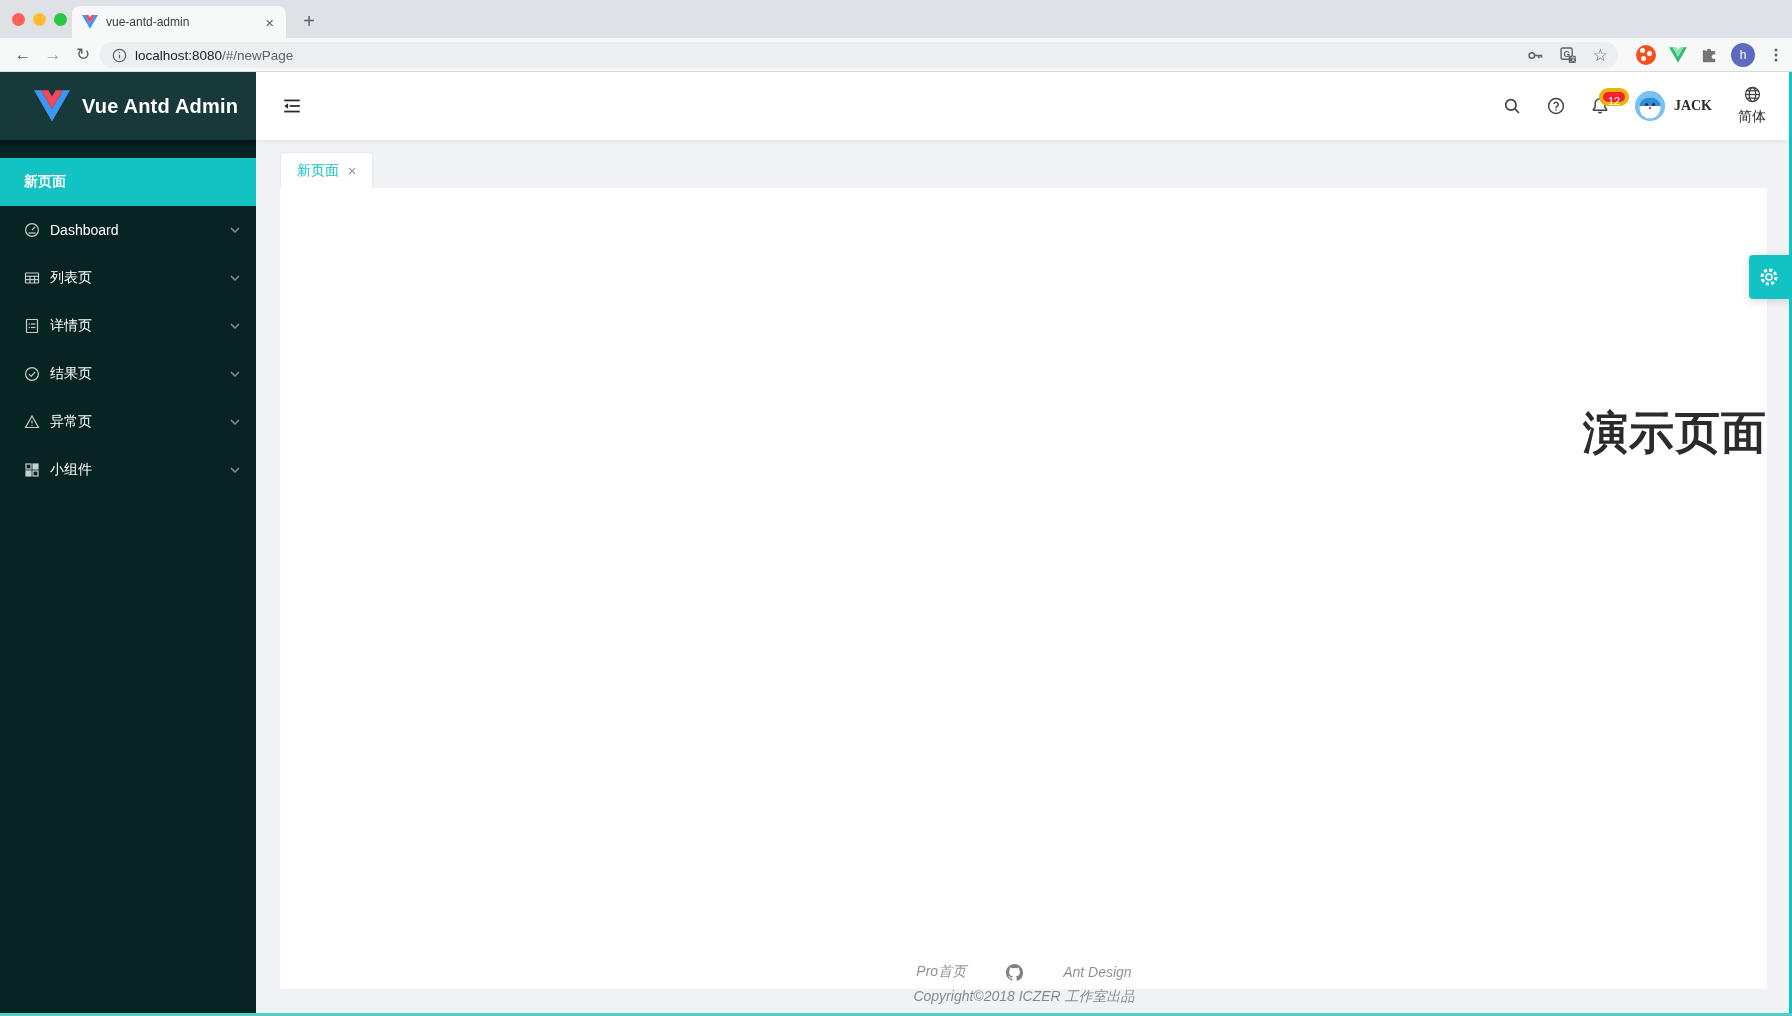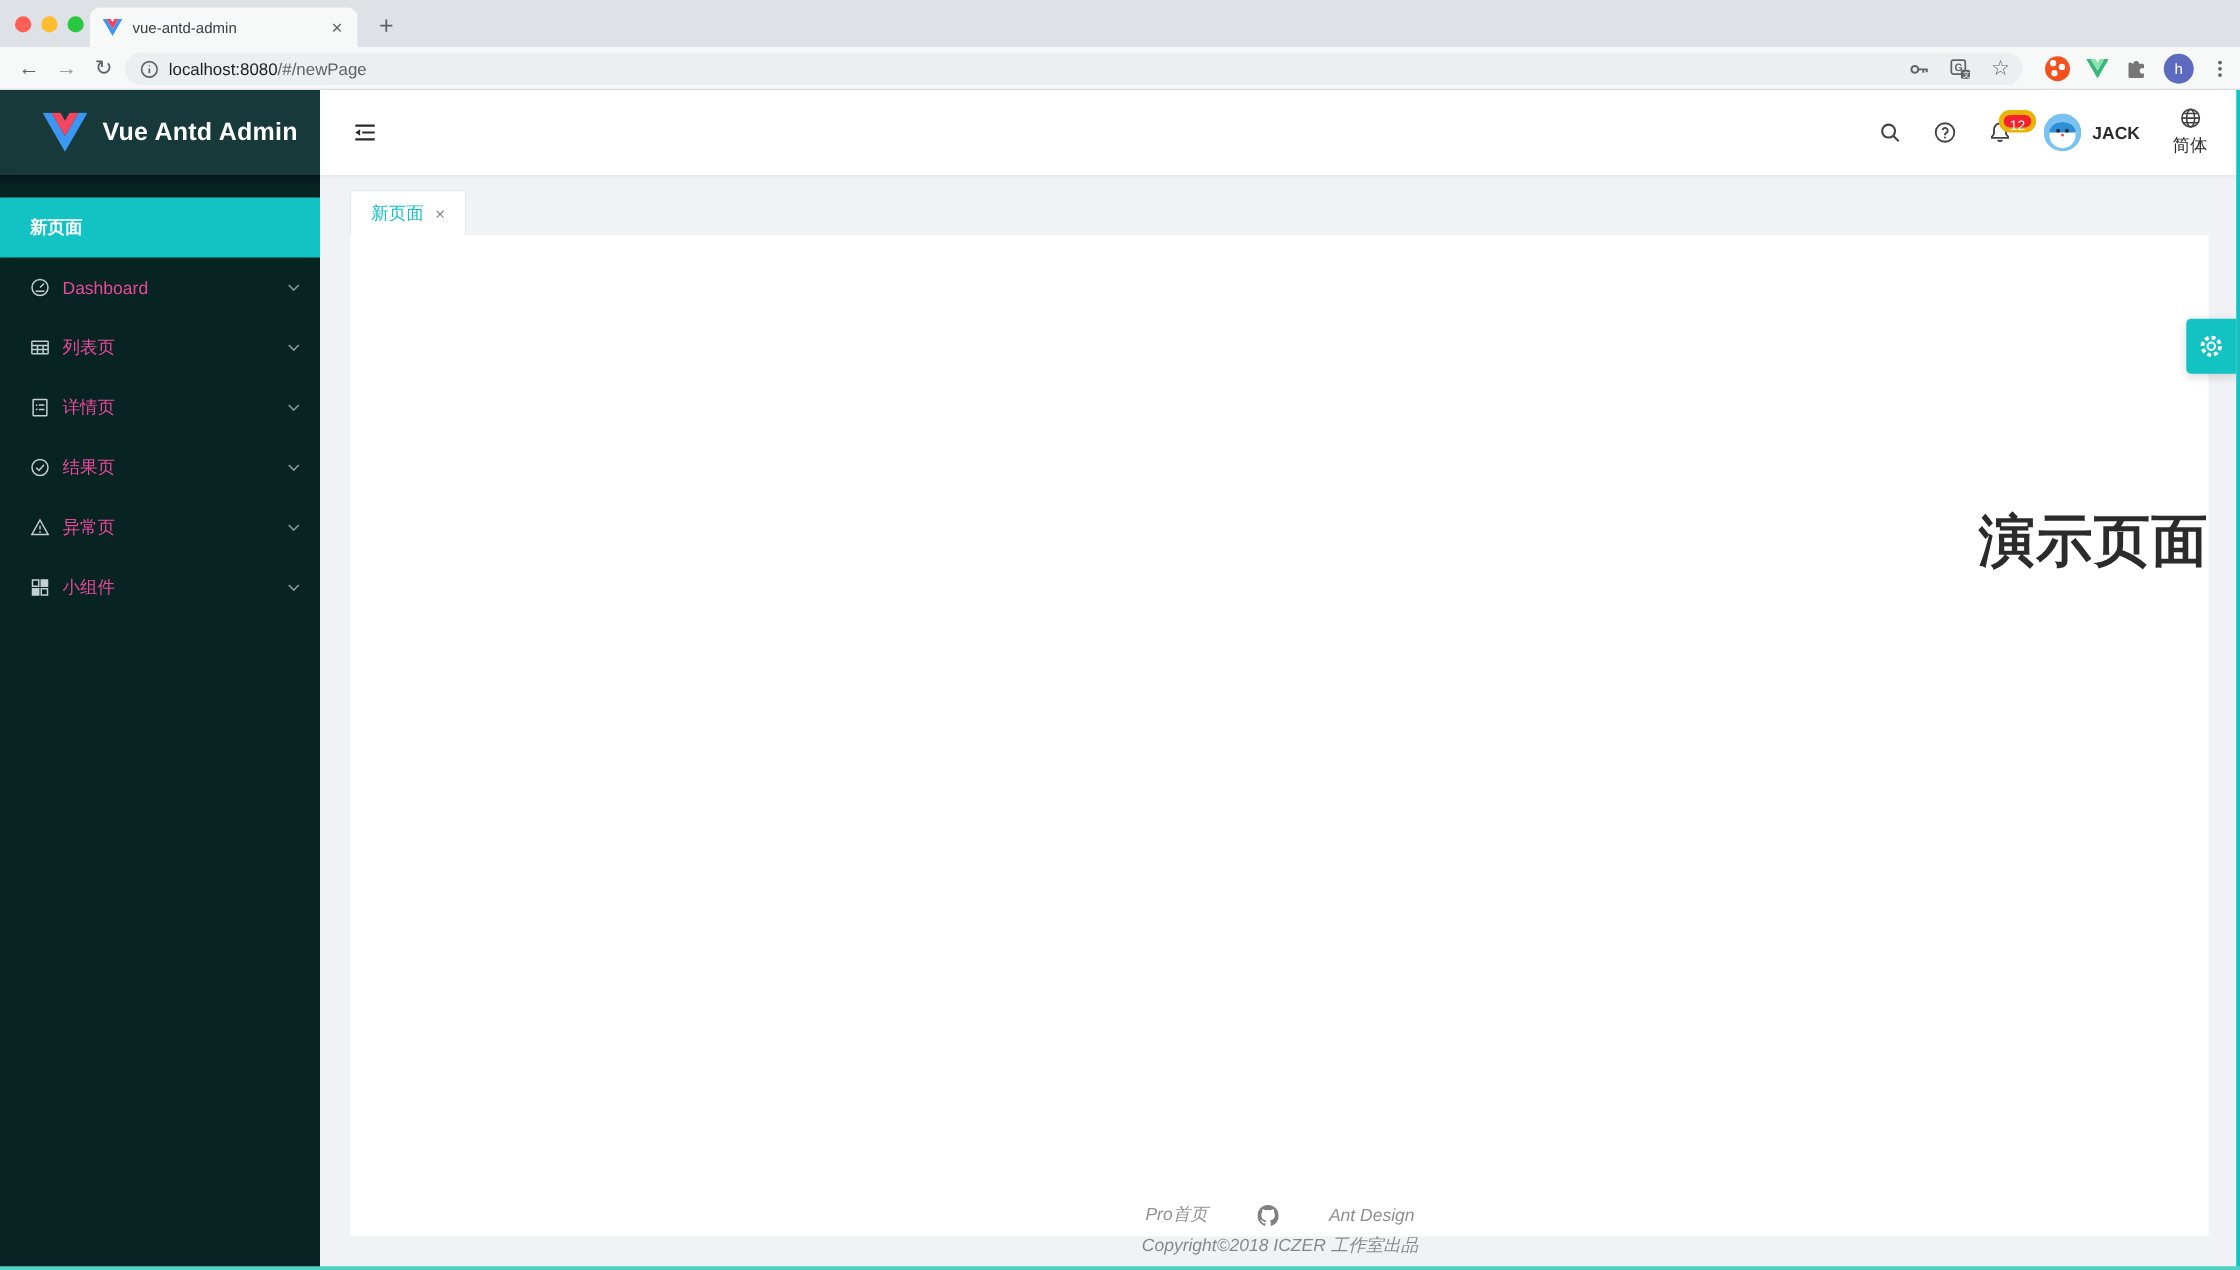--- a/index.html
+++ b/index.html
@@ -32,39 +32,39 @@
   .star-ic { font-size:17px; color:#5f6368; }
 
   
   .page { position:absolute; left:0; top:72px; width:1792px; height:944px; background:#f0f2f5; }
 
   
   .sidebar { position:absolute; left:0; top:0; width:256px; height:944px; background:#072423; z-index:3; }
   .logo-head { height:68px; background:#17393a; display:flex; align-items:center; padding-left:34px; }
   .logo-title { color:#fff; font-size:20px; font-weight:bold; margin-left:12px; letter-spacing:.2px; }
   .menu { padding-top:18px; box-shadow: inset 0 12px 10px -10px rgba(0,0,0,.55); }
-  .menu-item { height:48px; display:flex; align-items:center; padding:0 16px 0 24px; color:#ec4899; font-size:14px; cursor:pointer; }
+  .menu-item { height:48px; display:flex; align-items:center; padding:0 16px 0 24px; color:#ffffff; font-size:14px; cursor:pointer; }
   .menu-item .mi-icon { width:16px; height:16px; margin-right:10px; display:flex; align-items:center; color:#c3d0d0; }
   .menu-item .mi-label { flex:1; }
   .menu-item .chev { color:#7f9898; }
   .menu-item.selected { background:#13c2c2; color:#fff; }
   .menu-item.selected .mi-label { font-weight:bold; }
 
   
   .app-header { position:absolute; left:256px; top:0; width:1536px; height:68px; background:#fff;
     box-shadow:0 1px 4px rgba(0,21,41,.08); display:flex; align-items:center; z-index:2; }
   .fold { margin-left:26px; color:#333; cursor:pointer; display:flex; }
   .hdr-right { position:absolute; right:26px; top:0; height:68px; display:flex; align-items:center; gap:26px; }
   .hicon { color:#434343; display:flex; cursor:pointer; }
   .bell-wrap { position:relative; display:flex; }
   .badge { position:absolute; top:-9px; left:8px; background:#f5222d; color:#fff; font-size:11px; line-height:16px;
     min-width:18px; height:18px; padding:1px 5px 0; border-radius:10px; text-align:center; border:4px solid #eab308; }
   .user-wrap { display:flex; align-items:center; gap:9px; cursor:pointer; }
   .avatar { width:30px; height:30px; border-radius:50%; overflow:hidden; background:#7ec3f0; display:block; }
-  .username { font-size:14px; font-weight:bold; color:#2b2b2b; }
+  .username { font-size:14px; font-weight:bold; color:#2b2b2b;font-family:Liberation Serif, serif; }
   .lang-wrap { display:flex; align-items:center; gap:5px; cursor:pointer; color:#2b2b2b; font-size:14px;flex-direction:column; }
 
   
   .tabbar { position:absolute; left:280px; top:80px; height:36px; display:flex; z-index:1; }
   .page-tab { height:36px; background:#fff; border:1px solid #e6e9ec; border-bottom:none; border-radius:4px 4px 0 0;
     display:flex; align-items:center; padding:0 16px; font-size:14px; color:#13c2c2; cursor:pointer; }
   .page-tab .pt-close { color:#8c8c8c; font-size:14px; margin-left:9px; }
   .card { position:absolute; left:280px; top:116px; width:1487px; height:801px; background:#fff; }
   .demo-title { text-align:right; margin-top:215px; font-size:45px; font-weight:bold; color:#2b2b2b; letter-spacing:1px; }
 

